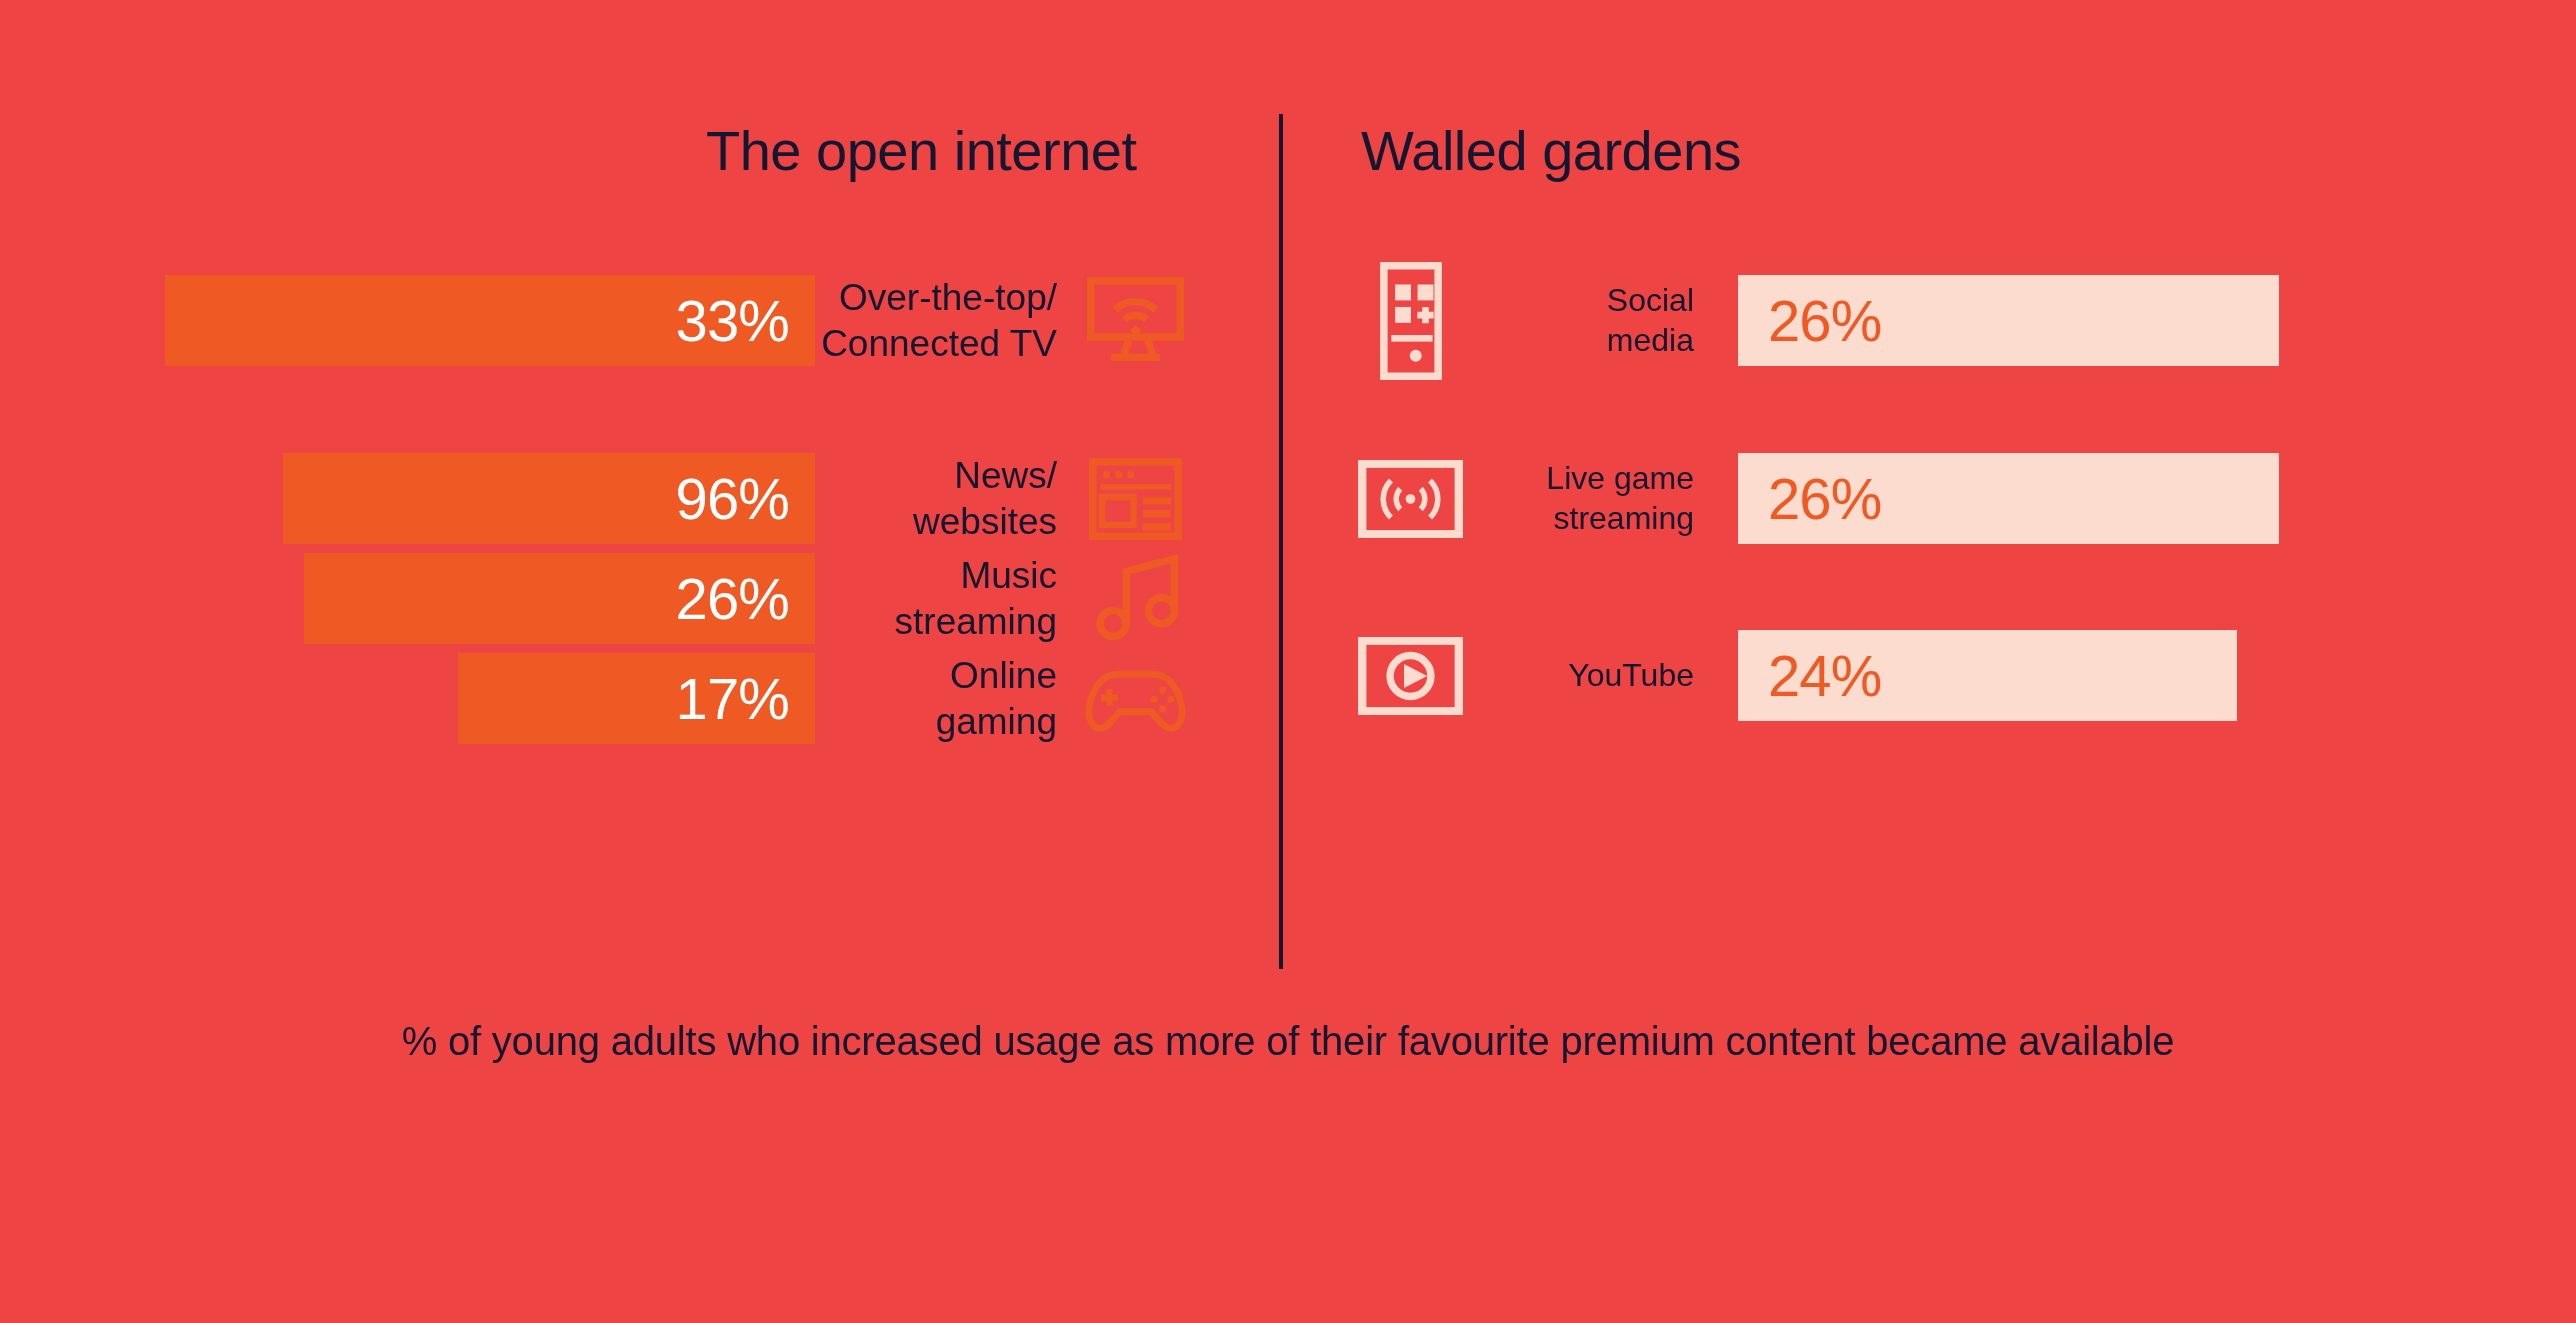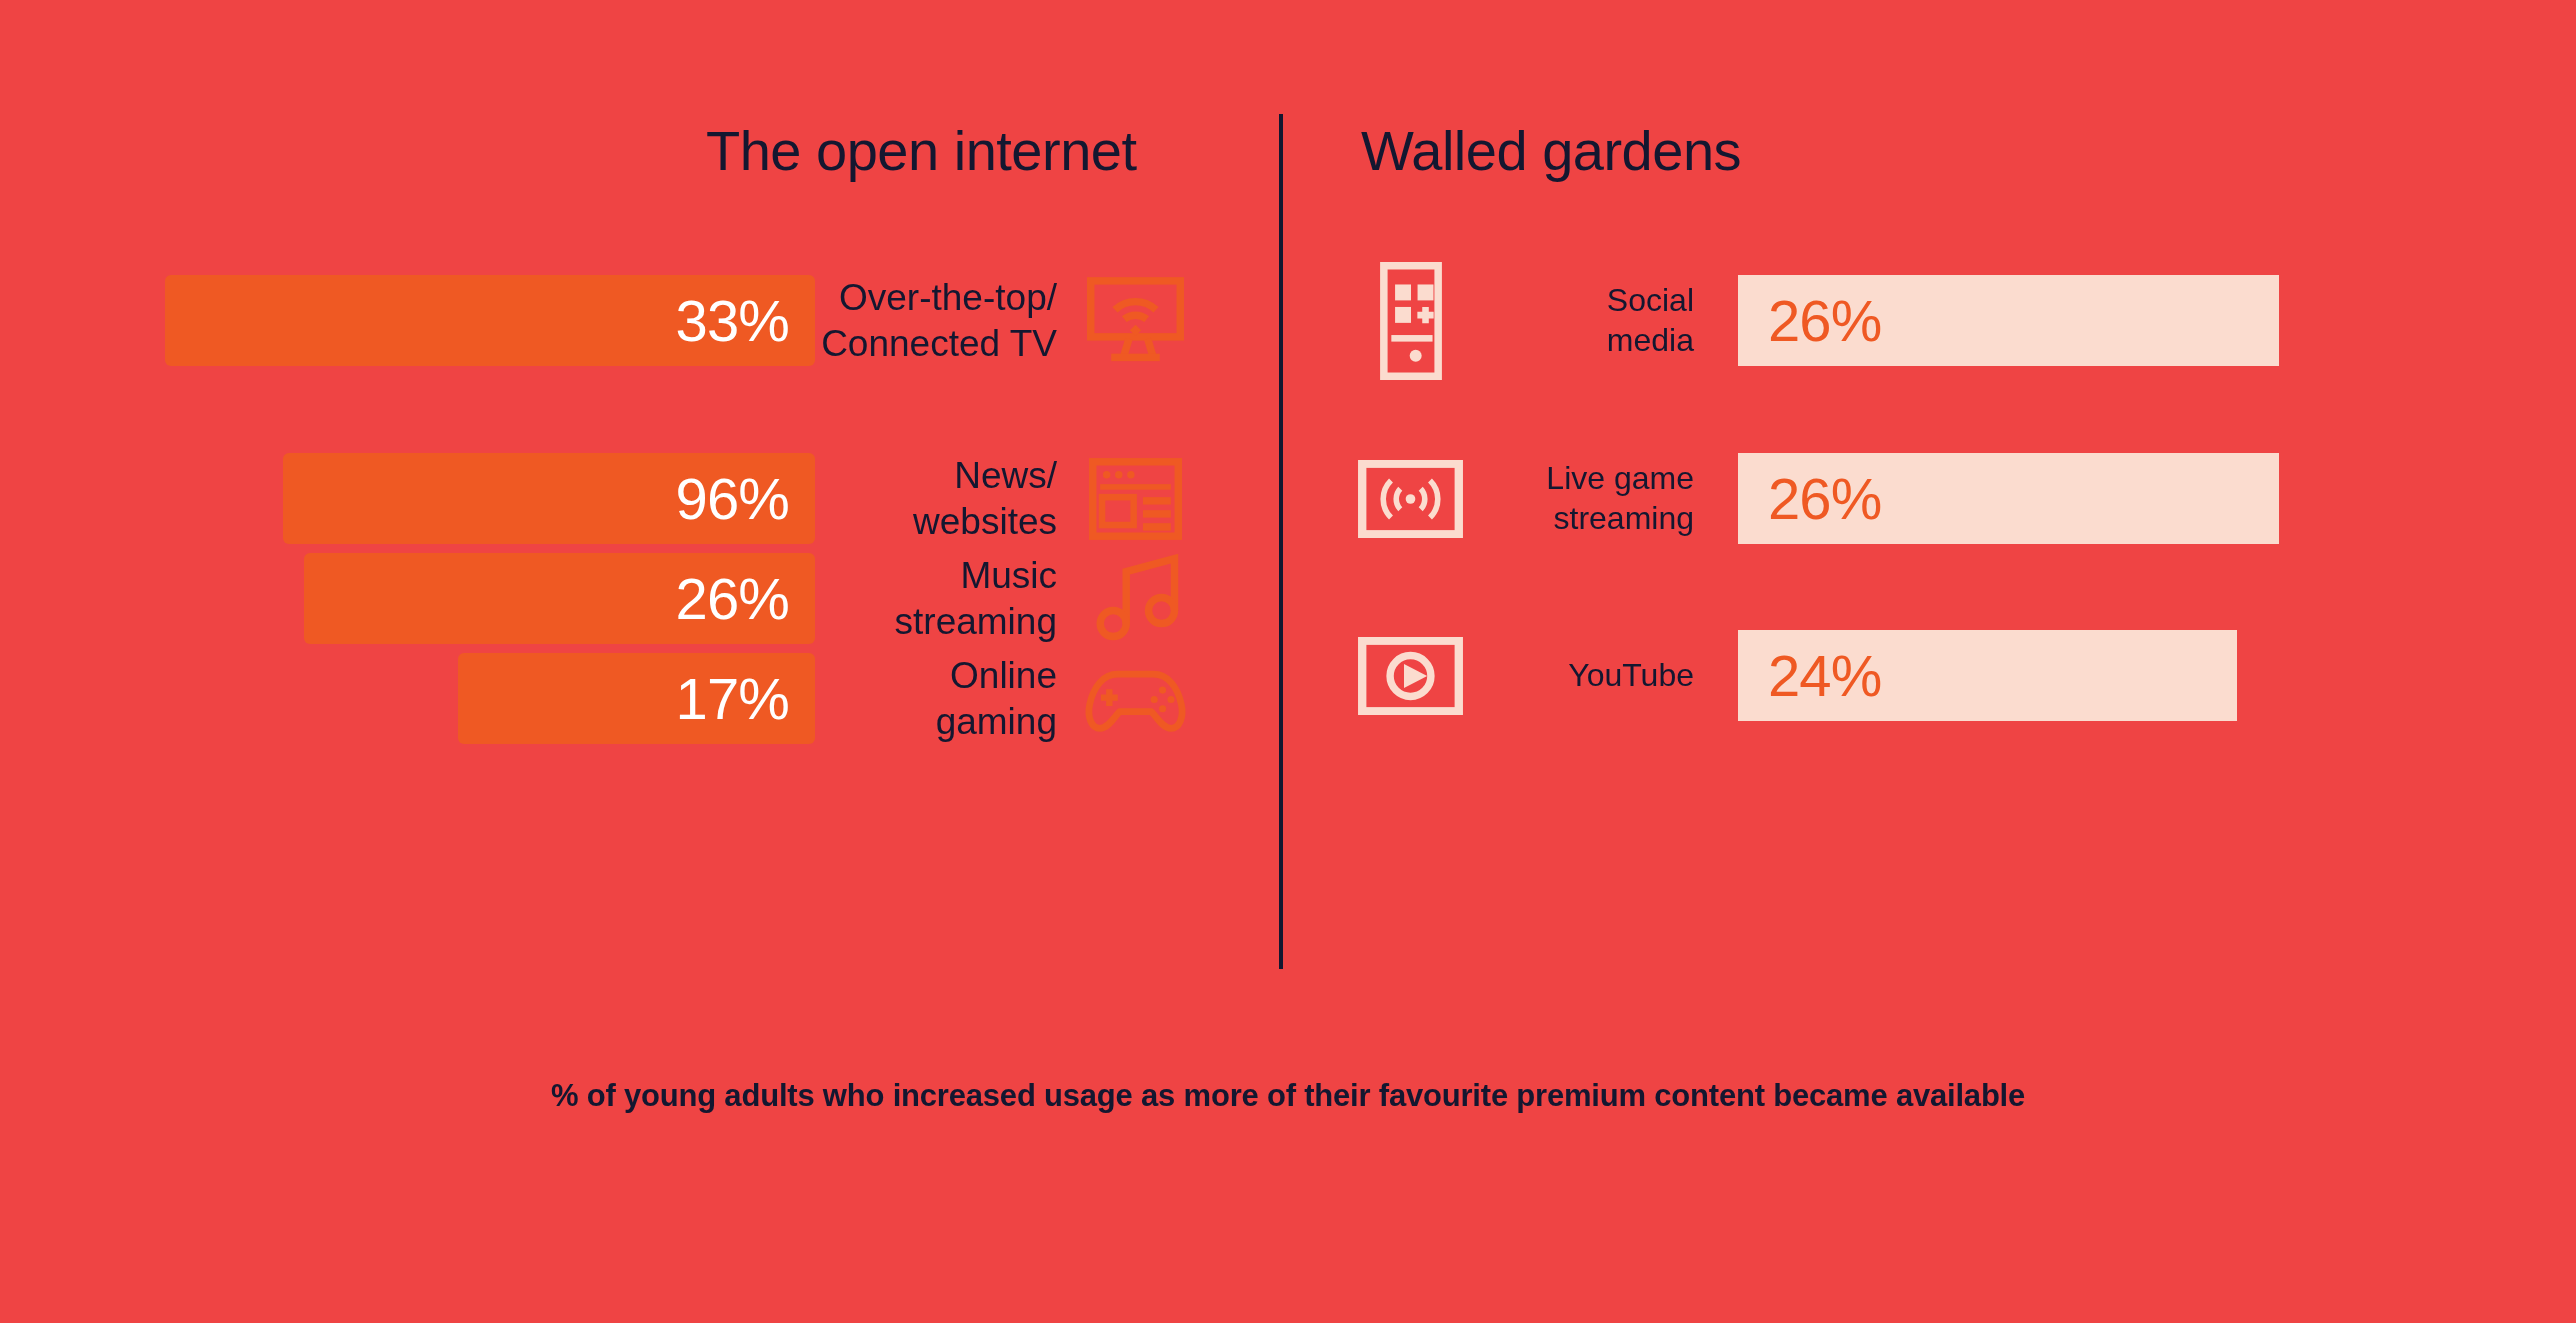--- a/index.html
+++ b/index.html
@@ -53,21 +53,20 @@
     position: absolute;
     right: 0;
     top: 0;
     height: 91px;
     background: #ef5923;
     display: flex;
     align-items: center;
     justify-content: flex-end;
     box-sizing: border-box;
     padding-right: 26px;
-    border-radius: 6px;
   }
   .bar-left .value {
     color: #ffffff;
     font-size: 58px;
     font-weight: 300;
     letter-spacing: -0.9px;
     line-height: 1;
   }
   .label-left {
     position: absolute;
@@ -134,26 +133,26 @@
     font-size: 58px;
     font-weight: 300;
     letter-spacing: -0.9px;
     line-height: 1;
   }
 
   
   .caption {
     position: absolute;
     left: 0;
-    top: 1078px;
+    top: 1019px;
     width: 2576px;
     text-align: center;
     color: #141730;
-    font-size: 31px;
-    font-weight: 700;
+    font-size: 40px;
+    font-weight: 400;
     letter-spacing: -0.2px;
   }
 
   svg { display: block; }
 </style>
 </head>
 <body>
 
 <div class="stage">
 

